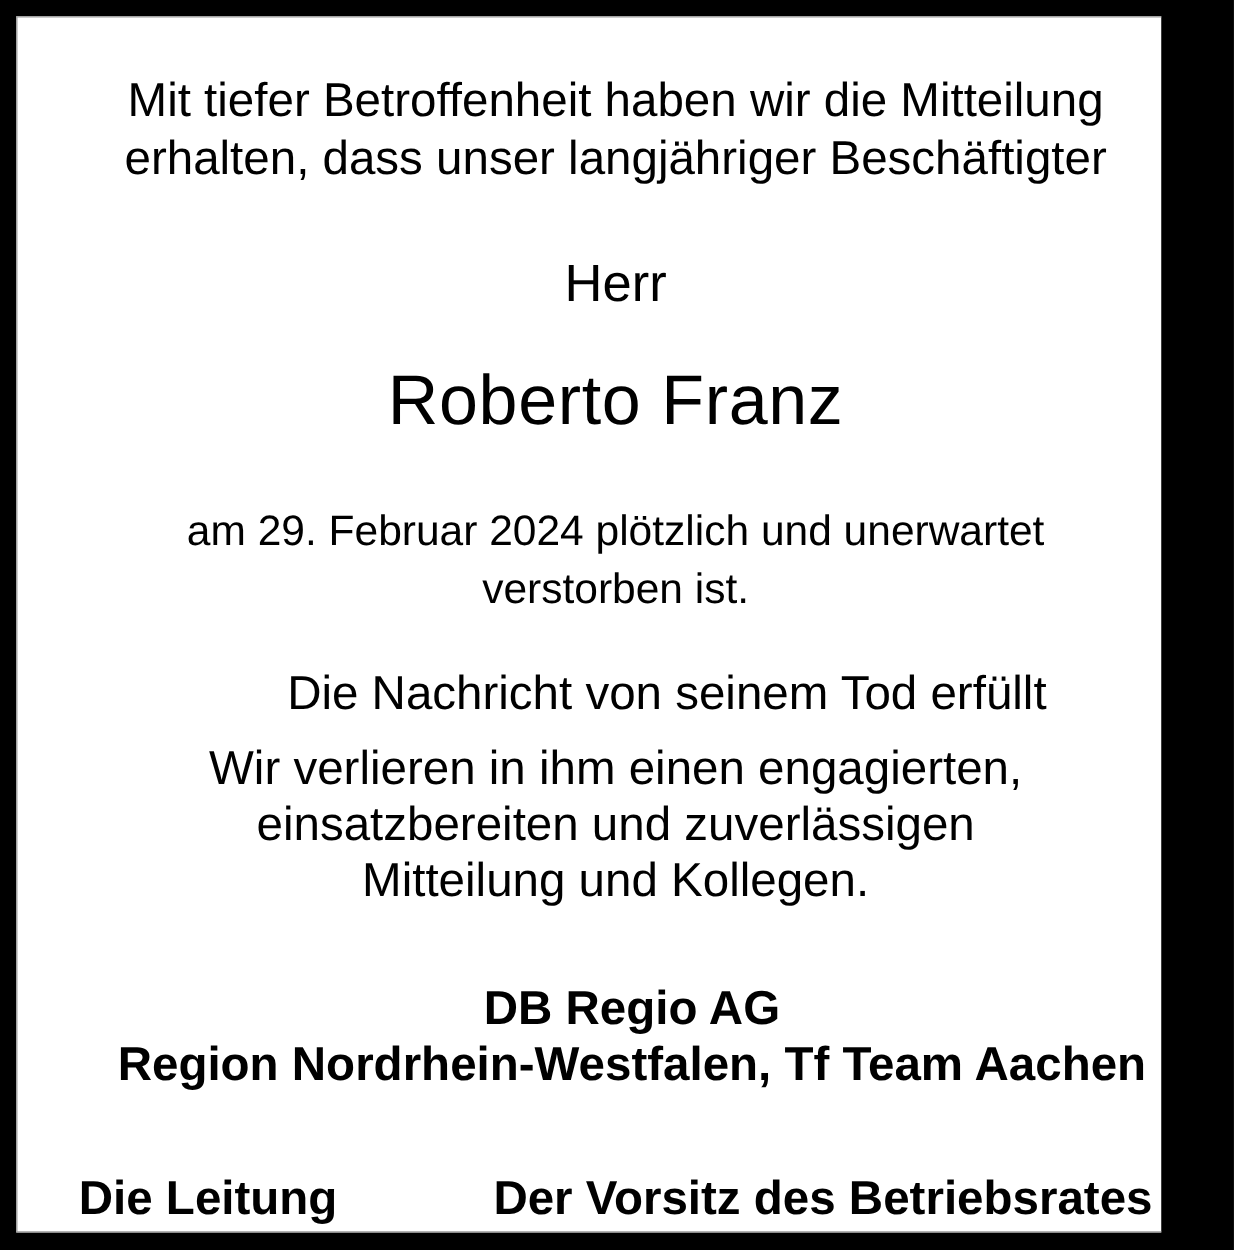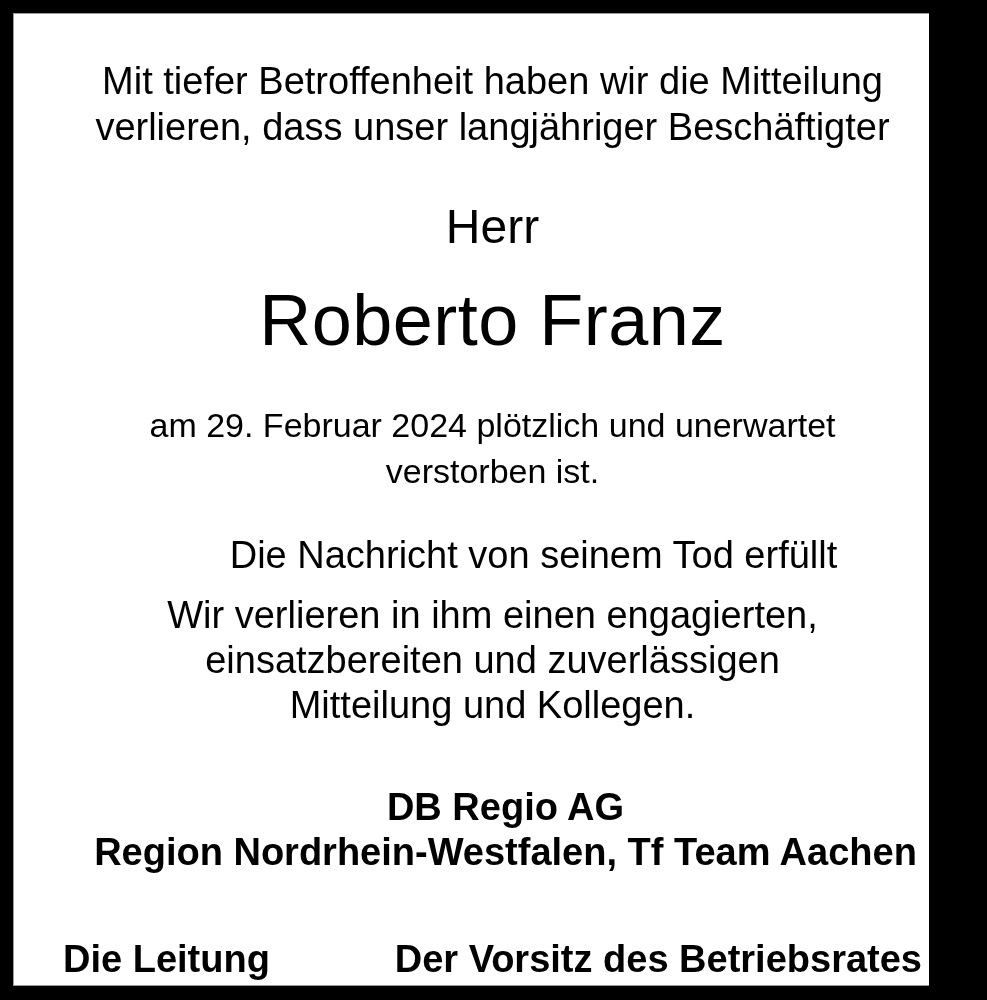--- a/index.html
+++ b/index.html
@@ -35,26 +35,26 @@
     text-align: center;
     white-space: nowrap;
   }
   .intro {
     top: 45px;
     font-size: 38px;
     line-height: 46px;
   }
   .salutation {
     top: 189px;
-    font-size: 48px;
+    font-size: 42px;
     line-height: 50px;
   }
   .deceased-name {
     top: 267px;
-    font-size: 72px;
+    font-size: 56px;
     line-height: 80px;
     font-weight: 400;
     letter-spacing: 0.5px;
   }
   .death {
     top: 389px;
     font-size: 34px;
     line-height: 46px;
   }
   .grief {
@@ -92,21 +92,21 @@
   }
 </style>
 </head>
 <body>
 
 <div class="frame">
   <div class="card">
 
     <div class="block intro">
       <div>Mit tiefer Betroffenheit haben wir die Mitteilung</div>
-      <div>verlieren, dass unser langjähriger Beschäftigter</div>
+      <div>erhalten, dass unser langjähriger Beschäftigter</div>
     </div>
 
     <div class="block salutation">Herr</div>
 
     <div class="block deceased-name">Roberto Franz</div>
 
     <div class="block death">
       <div>am 29. Februar 2024 plötzlich und unerwartet</div>
       <div>verstorben ist.</div>
     </div>

